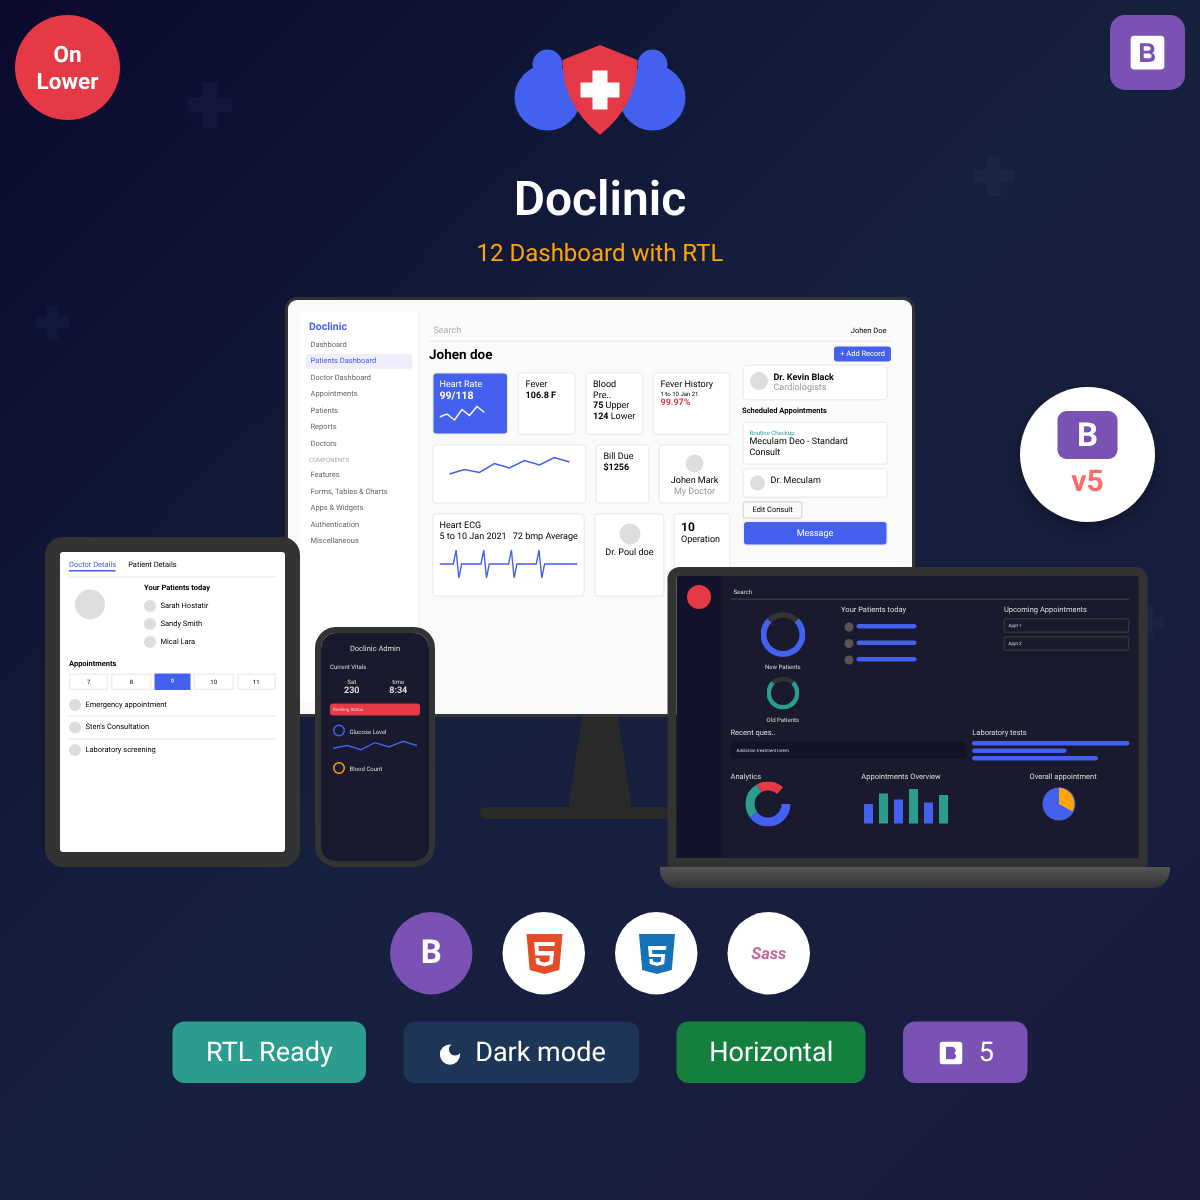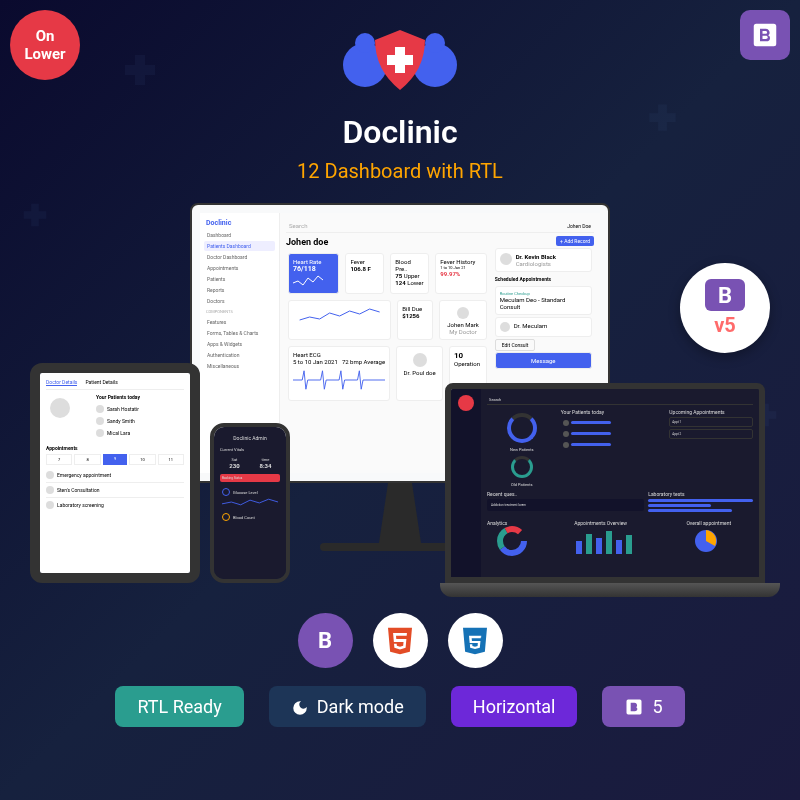--- a/index.html
+++ b/index.html
@@ -5,41 +5,41 @@
 *{margin:0;padding:0;box-sizing:border-box;font-family:-apple-system,BlinkMacSystemFont,'Segoe UI',Roboto,sans-serif}
 body{width:800px;height:800px;background:linear-gradient(135deg,#0a0a2e 0%,#16213e 50%,#1a1a3e 100%);position:relative;overflow:hidden}
 .bg-cross{position:absolute;opacity:0.08;color:#4a6fa5}
 .sale-badge{position:absolute;top:10px;left:10px;width:70px;height:70px;background:#e63946;border-radius:50%;display:flex;flex-direction:column;align-items:center;justify-content:center;color:white;font-size:15px;font-weight:bold;line-height:1.2}
 .bootstrap-corner{position:absolute;top:10px;right:10px;width:50px;height:50px;background:#7952b3;border-radius:10px;display:flex;align-items:center;justify-content:center}
 .bootstrap-corner svg{width:30px;height:30px}
 .header{text-align:center;padding-top:15px}
 .logo{margin:0 auto;width:140px;height:90px;position:relative}
 .title{color:white;font-size:32px;font-weight:600;margin-top:8px}
 .subtitle{color:white;font-size:22px;font-weight:400;margin-top:12px}
-.dashboard-count{color:#ffa500;font-size:20px;margin-top:8px}
+.dashboard-count{color:#ffa500;font-size:16px;margin-top:8px}
 .devices{position:relative;width:100%;height:400px;margin-top:20px}
 .imac{position:absolute;left:50%;transform:translateX(-50%);top:0;width:420px}
 .imac-screen{width:420px;height:280px;background:#f8f9fa;border:2px solid #333;border-radius:8px 8px 0 0;padding:8px;overflow:hidden}
 .imac-stand{width:60px;height:60px;background:#2a2a2a;margin:0 auto;clip-path:polygon(30% 0,70% 0,85% 100%,15% 100%)}
 .imac-base{width:160px;height:8px;background:#2a2a2a;margin:0 auto;border-radius:4px}
 .bootstrap-badge{position:absolute;right:30px;top:60px;width:90px;height:90px;background:white;border-radius:50%;display:flex;flex-direction:column;align-items:center;justify-content:center;box-shadow:0 4px 12px rgba(0,0,0,0.3)}
 .bootstrap-badge-icon{width:40px;height:32px;background:#7952b3;border-radius:6px;display:flex;align-items:center;justify-content:center;color:white;font-weight:bold;font-size:22px}
 .bootstrap-badge-text{color:#ff6b6b;font-size:20px;font-weight:bold;margin-top:2px}
 .ipad{position:absolute;left:30px;top:160px;width:170px;height:220px;background:#f8f9fa;border:10px solid #333;border-radius:12px;overflow:hidden}
 .iphone{position:absolute;left:210px;top:220px;width:80px;height:160px;background:#1a1a2e;border:4px solid #333;border-radius:14px;overflow:hidden}
 .laptop{position:absolute;right:30px;top:180px;width:330px}
 .laptop-screen{width:320px;height:200px;background:#1a1a2e;border:6px solid #333;border-radius:8px 8px 0 0;margin:0 auto;overflow:hidden}
 .laptop-base{width:340px;height:14px;background:linear-gradient(#555,#333);border-radius:0 0 12px 12px;margin:0 auto}
 .tech-icons{display:flex;justify-content:center;gap:20px;margin-top:10px}
 .tech-icon{width:55px;height:55px;background:white;border-radius:50%;display:flex;align-items:center;justify-content:center;font-size:11px;font-weight:bold}
 .bottom-badges{display:flex;justify-content:center;gap:25px;margin-top:18px;padding:0 10px}
 .badge{padding:10px 22px;border-radius:8px;color:white;font-size:18px;display:flex;align-items:flex-end;gap:8px}
 .badge-teal{background:#2a9d8f}
 .badge-dark{background:#1d3557}
-.badge-blue{background:#6d28d9}
+.badge-blue{background:#15803d}
 .badge-purple{background:#7952b3}
 .imac-content{display:flex;height:100%;font-size:6px}
 .imac-sidebar{width:80px;background:white;border-right:1px solid #eee;padding:4px}
 .imac-main{flex:1;padding:6px;background:#fafafa}
 .imac-header{display:flex;align-items:center;padding:3px;border-bottom:1px solid #eee;margin-bottom:4px}
 .mini-card{background:white;border-radius:3px;padding:4px;margin:2px;border:1px solid #eee}
 .mini-card-blue{background:#4361ee;color:white}
 .side-item{padding:2px 3px;margin:1px 0;font-size:5px;color:#666}
 .side-item.active{background:#eef;color:#4361ee;border-radius:2px}
 .ipad-content{background:white;height:100%;padding:6px;font-size:5px}
@@ -122,21 +122,21 @@
           <div class="imac-header">
             <span style="color:#aaa">Search</span>
             <span style="margin-left:auto;font-size:5px">Johen Doe</span>
           </div>
           <div style="display:flex;gap:4px">
             <div style="flex:2">
               <div style="font-size:9px;font-weight:bold;margin-bottom:4px">Johen doe</div>
               <div style="display:flex;gap:2px">
                 <div class="mini-card mini-card-blue" style="flex:1">
                   <div>Heart Rate</div>
-                  <div style="font-size:7px;font-weight:bold">76/118</div>
+                  <div style="font-size:7px;font-weight:bold">99/118</div>
                   <svg width="30" height="15" viewBox="0 0 30 15">
                       <polyline points="0,10 5,8 10,12 15,5 20,9 25,3 30,7" stroke="white" fill="none" stroke-width="1"></polyline>
                     </svg>
                 </div>
                 <div class="mini-card" style="flex:0.7">
                   <div>Fever</div>
                   <div style="font-size:6px;font-weight:bold">106.8 F</div>
                 </div>
                 <div class="mini-card" style="flex:0.7">
                   <div>Blood Pre..</div>
@@ -385,20 +385,21 @@
   <div class="tech-icon">
       <svg width="32" height="32" viewBox="0 0 24 24">
         <path fill="#e34c26" d="M3 2l1.6 18L12 22l7.4-2L21 2H3zm14 6H9l.2 2.5h7.6l-.6 6.5L12 18.3l-4.2-1.3-.3-3h2l.15 1.6 2.35.7 2.4-.7.25-2.8H7.4L6.8 6h10.4l-.2 2z"></path>
       </svg>
     </div>
   <div class="tech-icon">
       <svg width="32" height="32" viewBox="0 0 24 24">
         <path fill="#1572b6" d="M3 2l1.6 18L12 22l7.4-2L21 2H3zm13.5 6l-.2 2H9.5l.2 2h6.4l-.5 5-3.6 1-3.6-1-.25-2.5h1.8l.12 1.3 1.93.5 1.93-.5.2-2.3H8l-.5-5.5h9.2l-.2 2z"></path>
       </svg>
     </div>
+  <div class="tech-icon" style="color:#cc6699;font-style:italic">Sass</div>
 </div>
 
 <div class="bottom-badges">
   <div class="badge badge-teal">
     <span>RTL Ready</span>
   </div>
   <div class="badge badge-dark">
     <svg width="18" height="18" viewBox="0 0 24 24">
         <path fill="white" d="M12 3a9 9 0 109 9c0-.46-.04-.92-.1-1.36a5.389 5.389 0 01-4.4 2.26 5.403 5.403 0 01-3.14-9.8c-.44-.06-.9-.1-1.36-.1z"></path>
       </svg>

